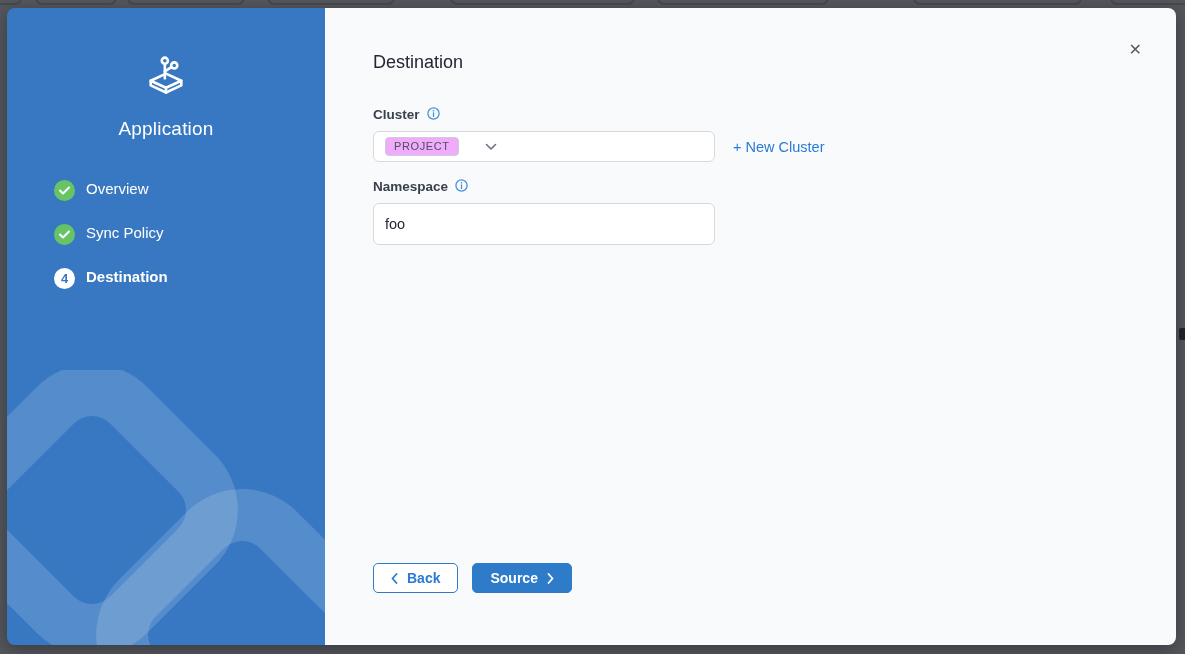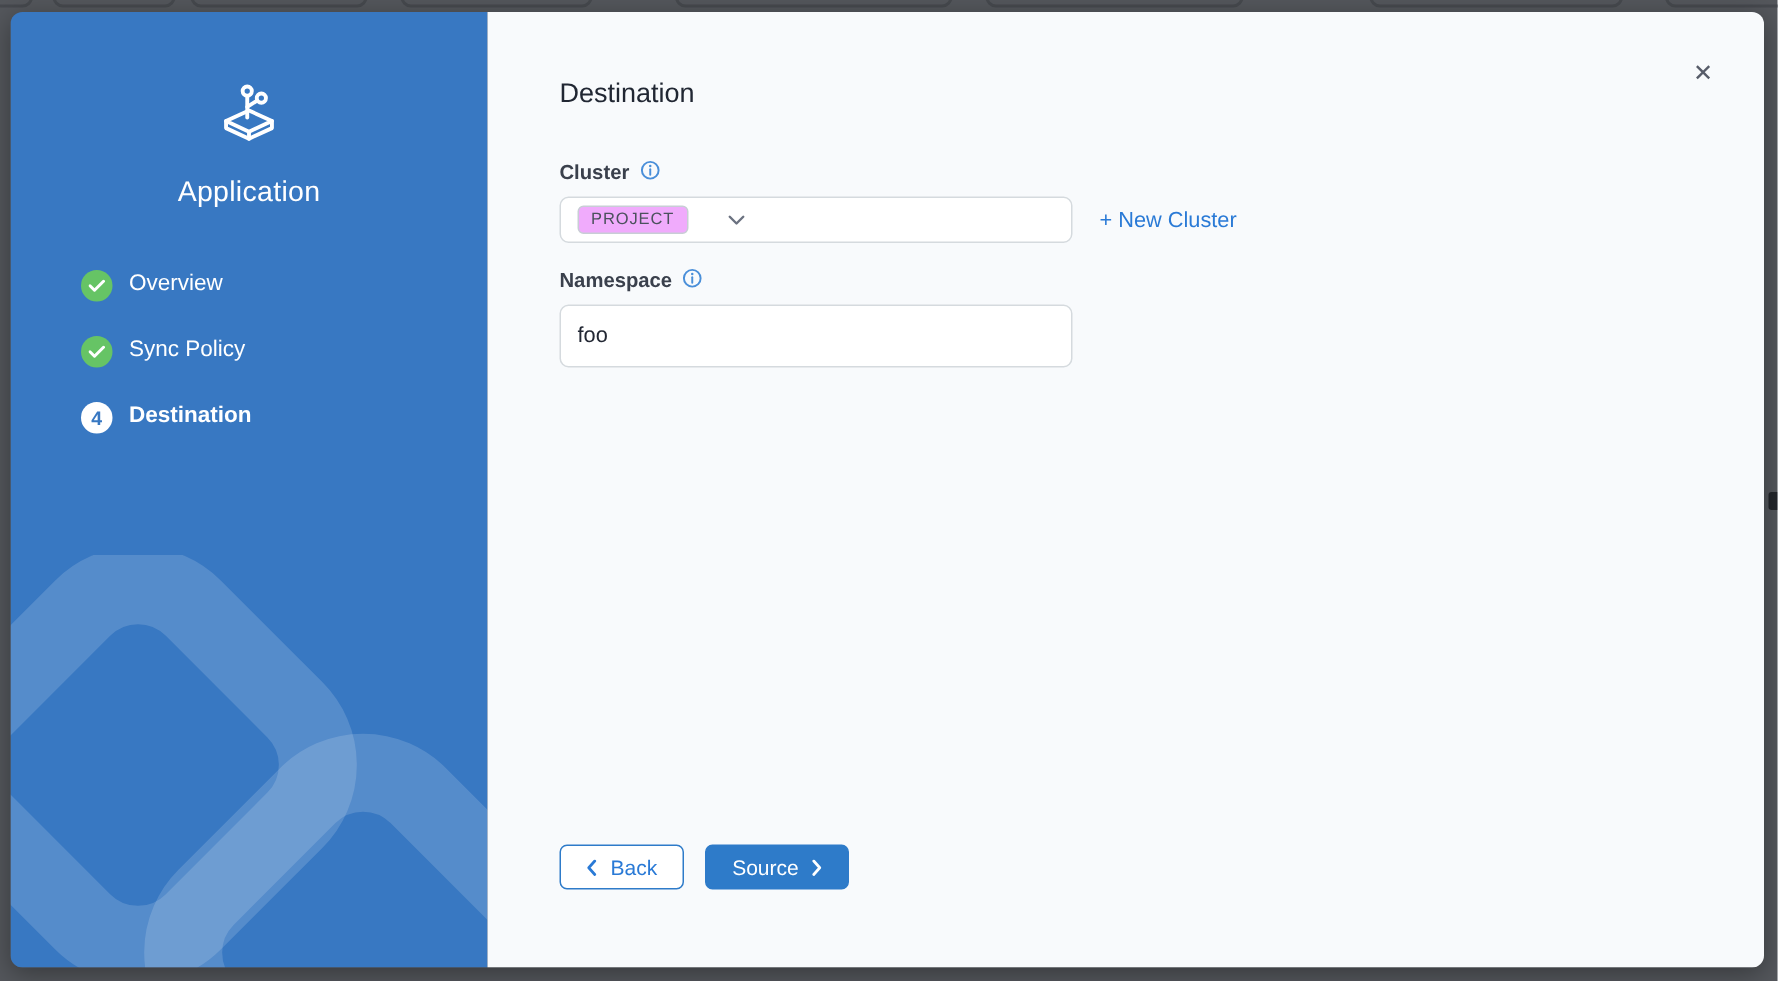--- a/index.html
+++ b/index.html
@@ -135,21 +135,21 @@
     font-family: "Liberation Sans", sans-serif;
     outline: none;
   }
 
   
   .footer { margin-top: auto; display: flex; gap: 14px; padding-bottom: 12px; }
   .btn {
     height: 30px; border-radius: 5px;
     display: inline-flex; align-items: center; gap: 9px;
     padding: 0 17px;
-    font-size: 14px; font-weight: normal;
+    font-size: 14px; font-weight: bold;
     font-family: "Liberation Sans", sans-serif;
     cursor: pointer;
   }
   .btn-back {
     background: #ffffff; color: #2a7ad6;
     border: 1.5px solid #2e7bc9;
   }
   .btn-finish {
     background: #2e7bc9; color: #ffffff;
     border: 1.5px solid #2e7bc9;

